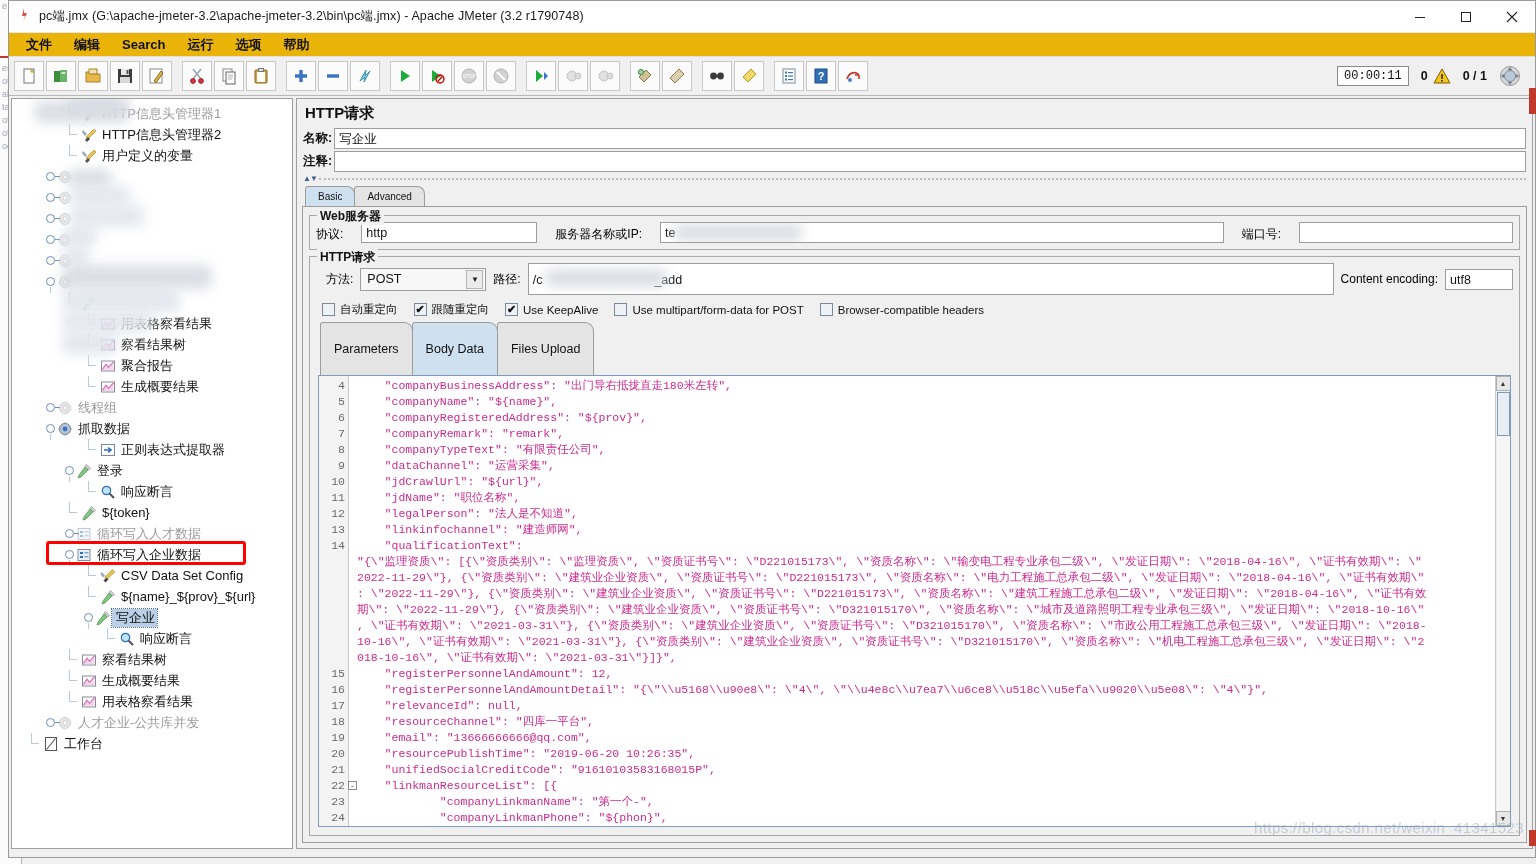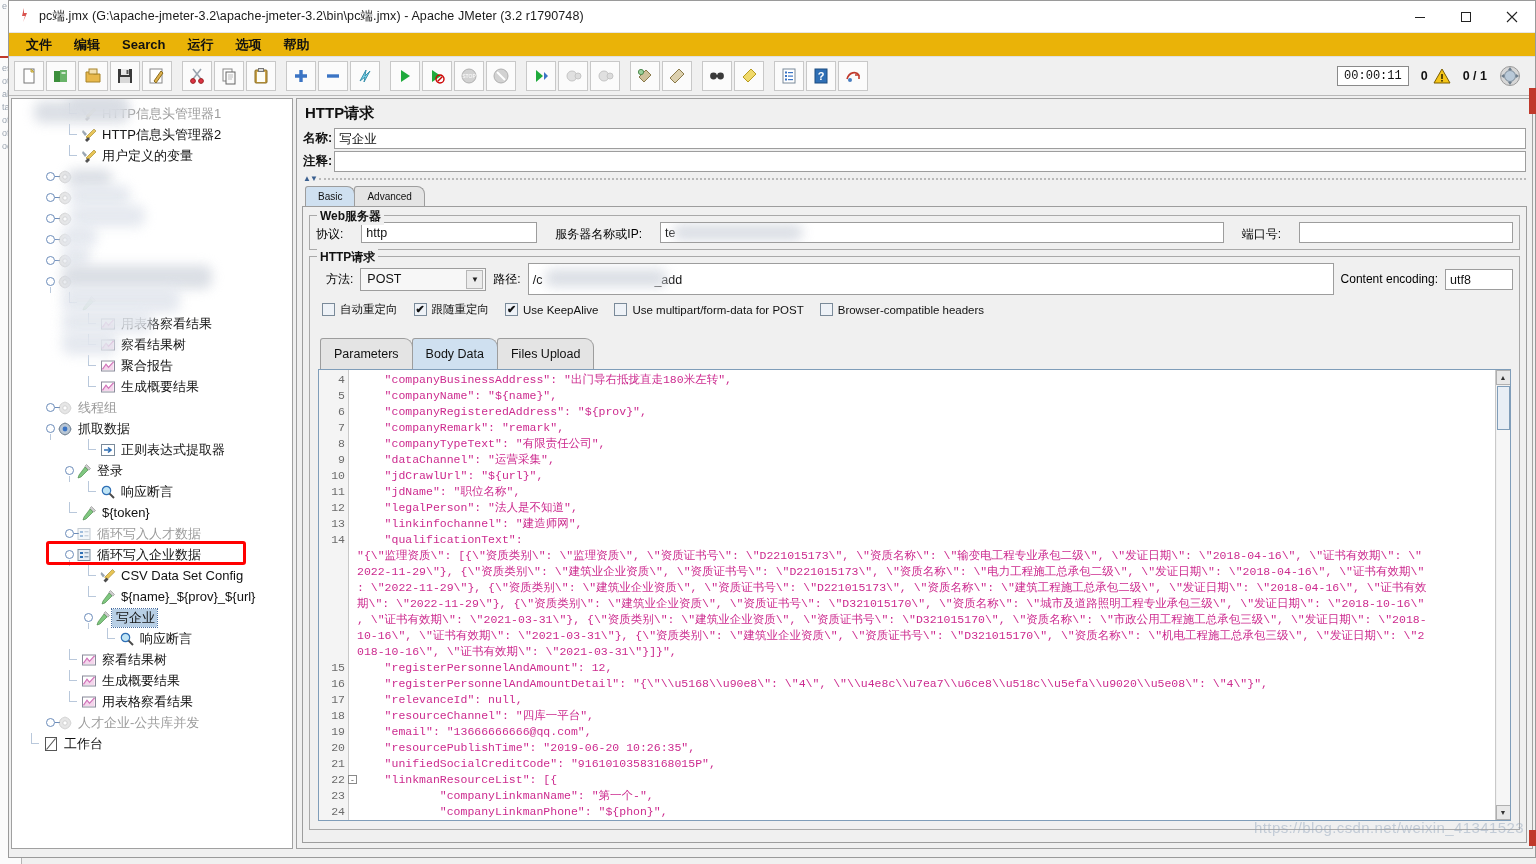--- a/index.html
+++ b/index.html
@@ -196,23 +196,23 @@
   .chk { display: flex; align-items: center; gap: 5px; font-size: 11.5px; color: #111; white-space: nowrap; }
   .cbox {
     width: 13px; height: 13px; border: 1px solid #7a8a99; background: #eef2f7;
     display: inline-flex; align-items: center; justify-content: center;
     font-size: 11px; color: #111; line-height: 1; font-weight: 700;
   }
 
   
   .subtabs { display: flex; align-items: flex-end; padding: 4px 0 0 4px; }
   .subtab {
-    padding: 8px 13px; font-size: 12.5px; border: 1px solid #9d9d9d;
+    padding: 19px 13px; font-size: 12.5px; border: 1px solid #9d9d9d;
     border-bottom: none; background: #e4e4e4; border-radius: 3px 9px 0 0;
-    margin-right: -1px; color: #111; margin-top: 16px;
+    margin-right: -1px; color: #111;
   }
   .subtab.active { background: #cfe0f0; z-index: 2; }
 
   
   .editor-wrap {
     flex: 1; display: flex; border: 1px solid #7f9db9; background: #fff;
     margin: 0 2px 2px 2px; min-height: 0; position: relative; overflow: hidden;
   }
   .gutter {
     width: 30px; flex: 0 0 30px; background: #f4f4f4; border-right: 1px solid #c9c9c9;

